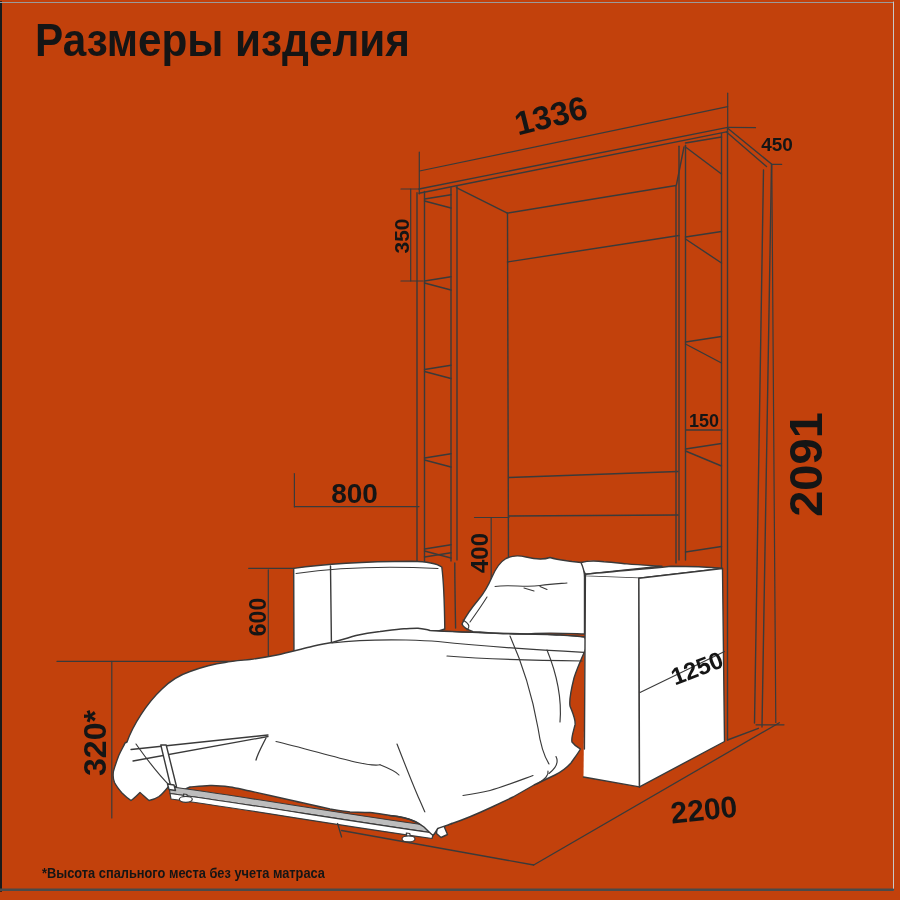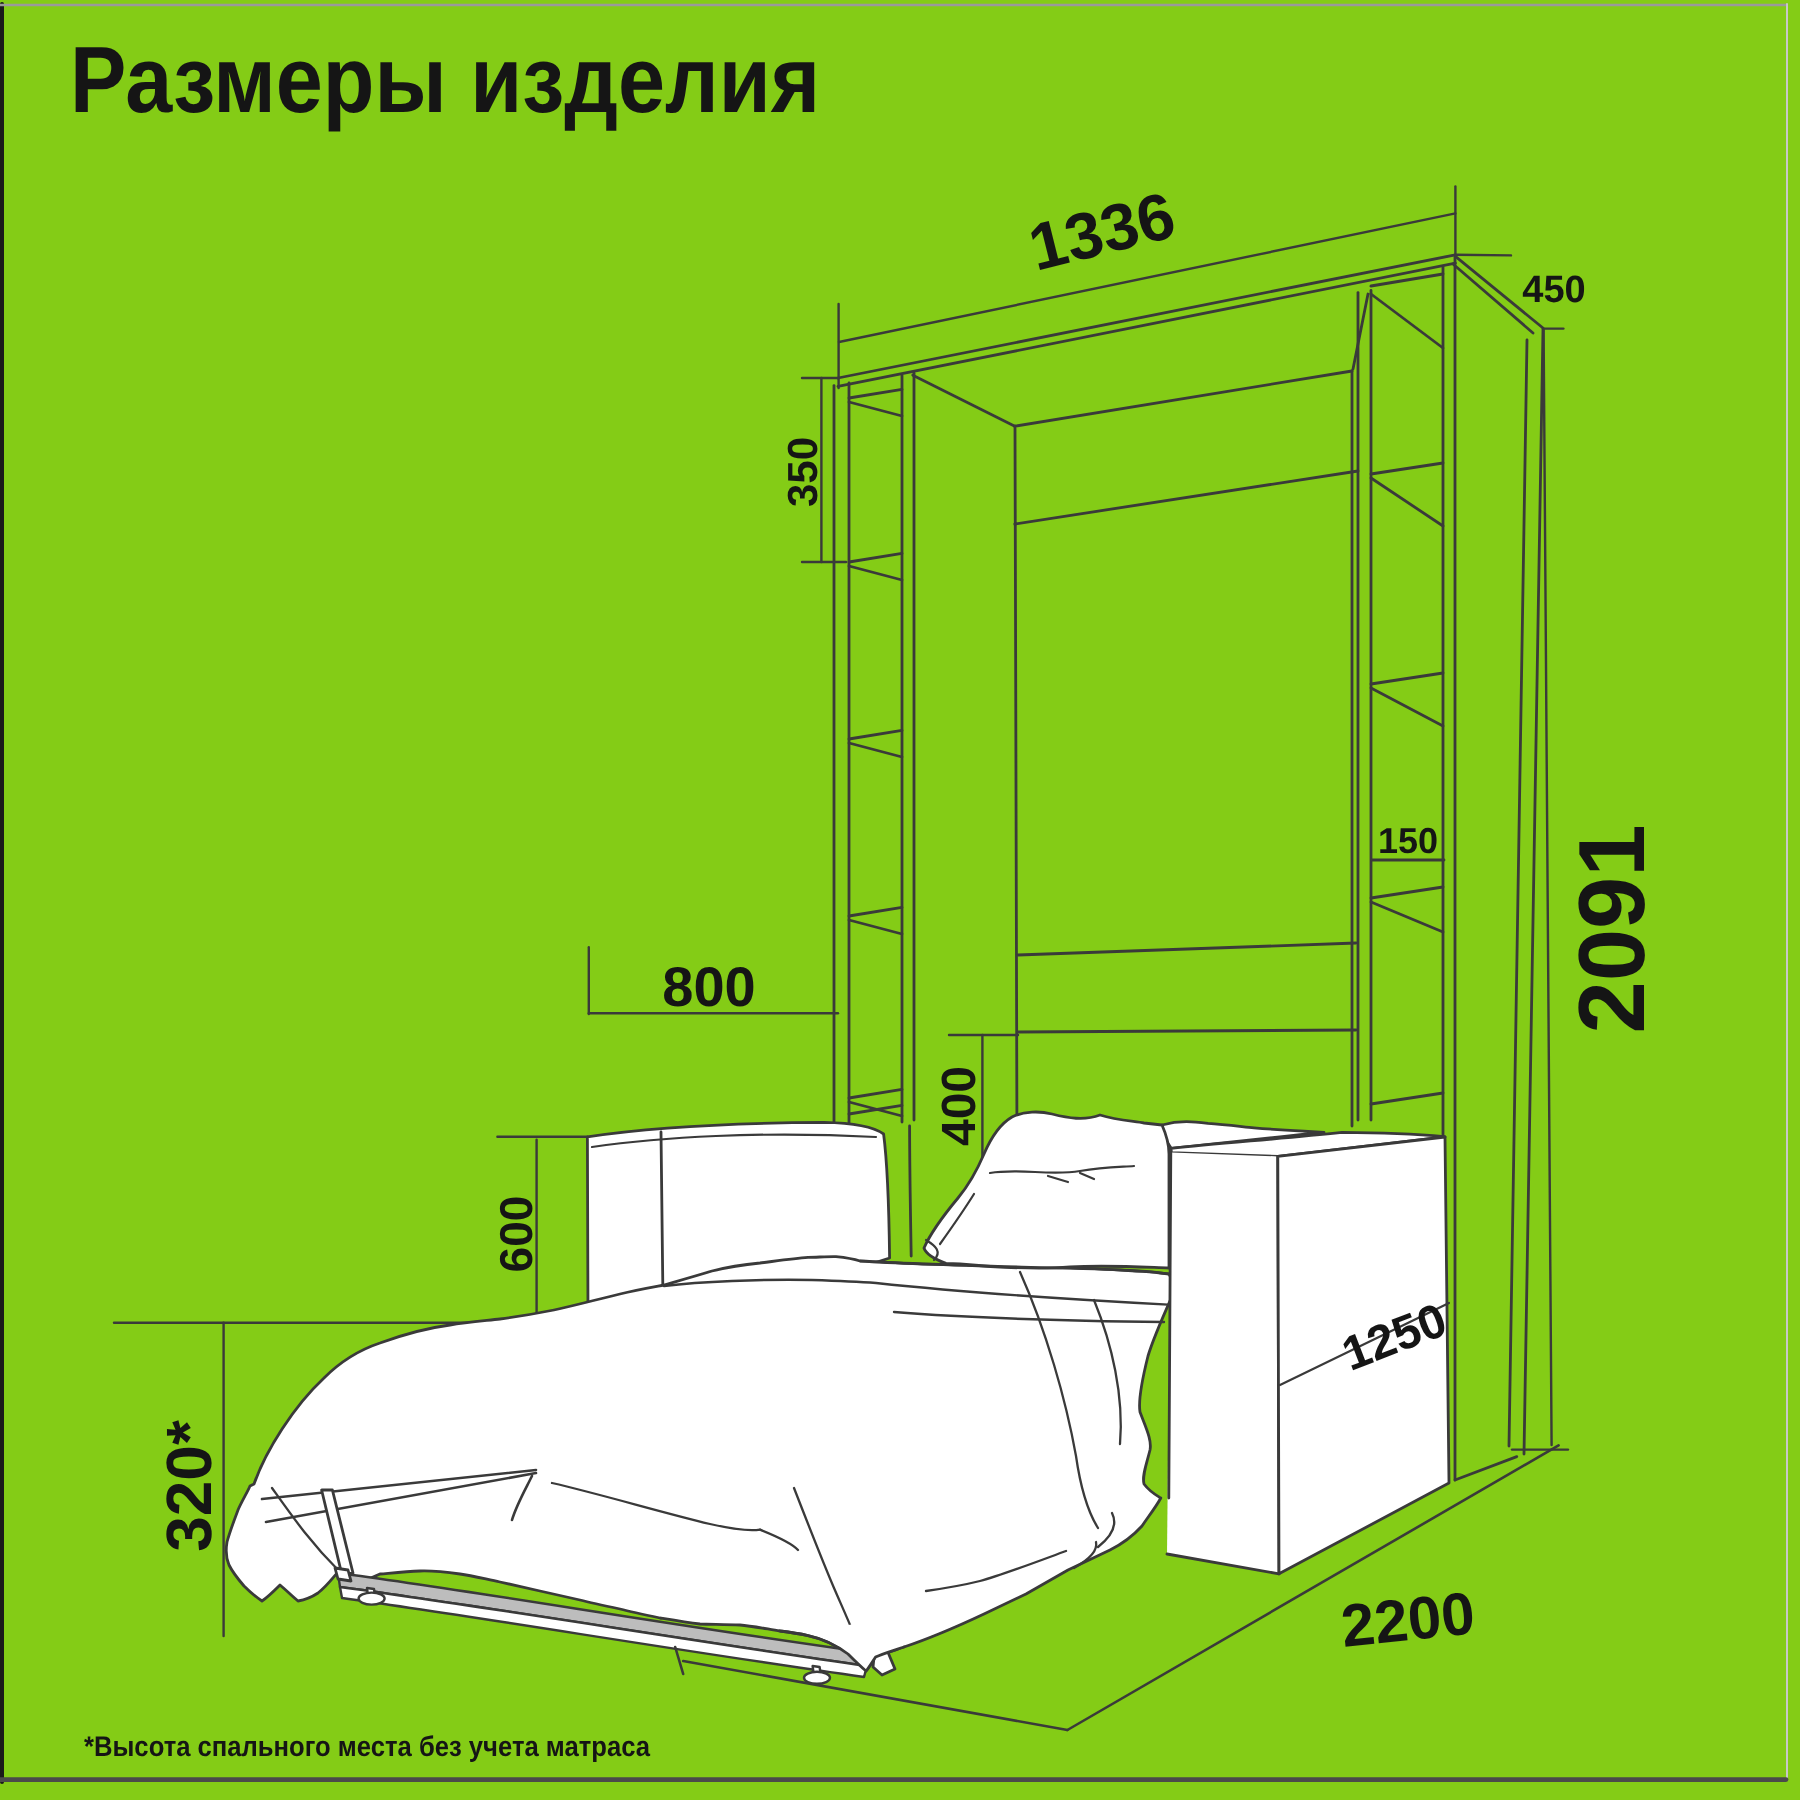--- a/index.html
+++ b/index.html
@@ -1,16 +1,16 @@
 <!DOCTYPE html>
 <html><head>
 <meta charset="utf-8">
 <style>
   html,body{margin:0;padding:0;background:#ffffff;}
-  .page{position:relative;width:900px;height:900px;background:#84cc16;overflow:hidden;
+  .page{position:relative;width:900px;height:900px;background:#c2410c;overflow:hidden;
         font-family:"Liberation Sans", sans-serif;}
   svg{position:absolute;left:0;top:0;}
   text{font-family:"Liberation Sans", sans-serif;font-weight:bold;fill:#151515;}
 </style>
 </head>
 <body>
 <div class="page">
 <svg width="900" height="900" viewBox="0 0 900 900">
 <g fill="none" stroke="#3a3a3a" stroke-width="1.4" stroke-linecap="round" stroke-linejoin="round">
 

